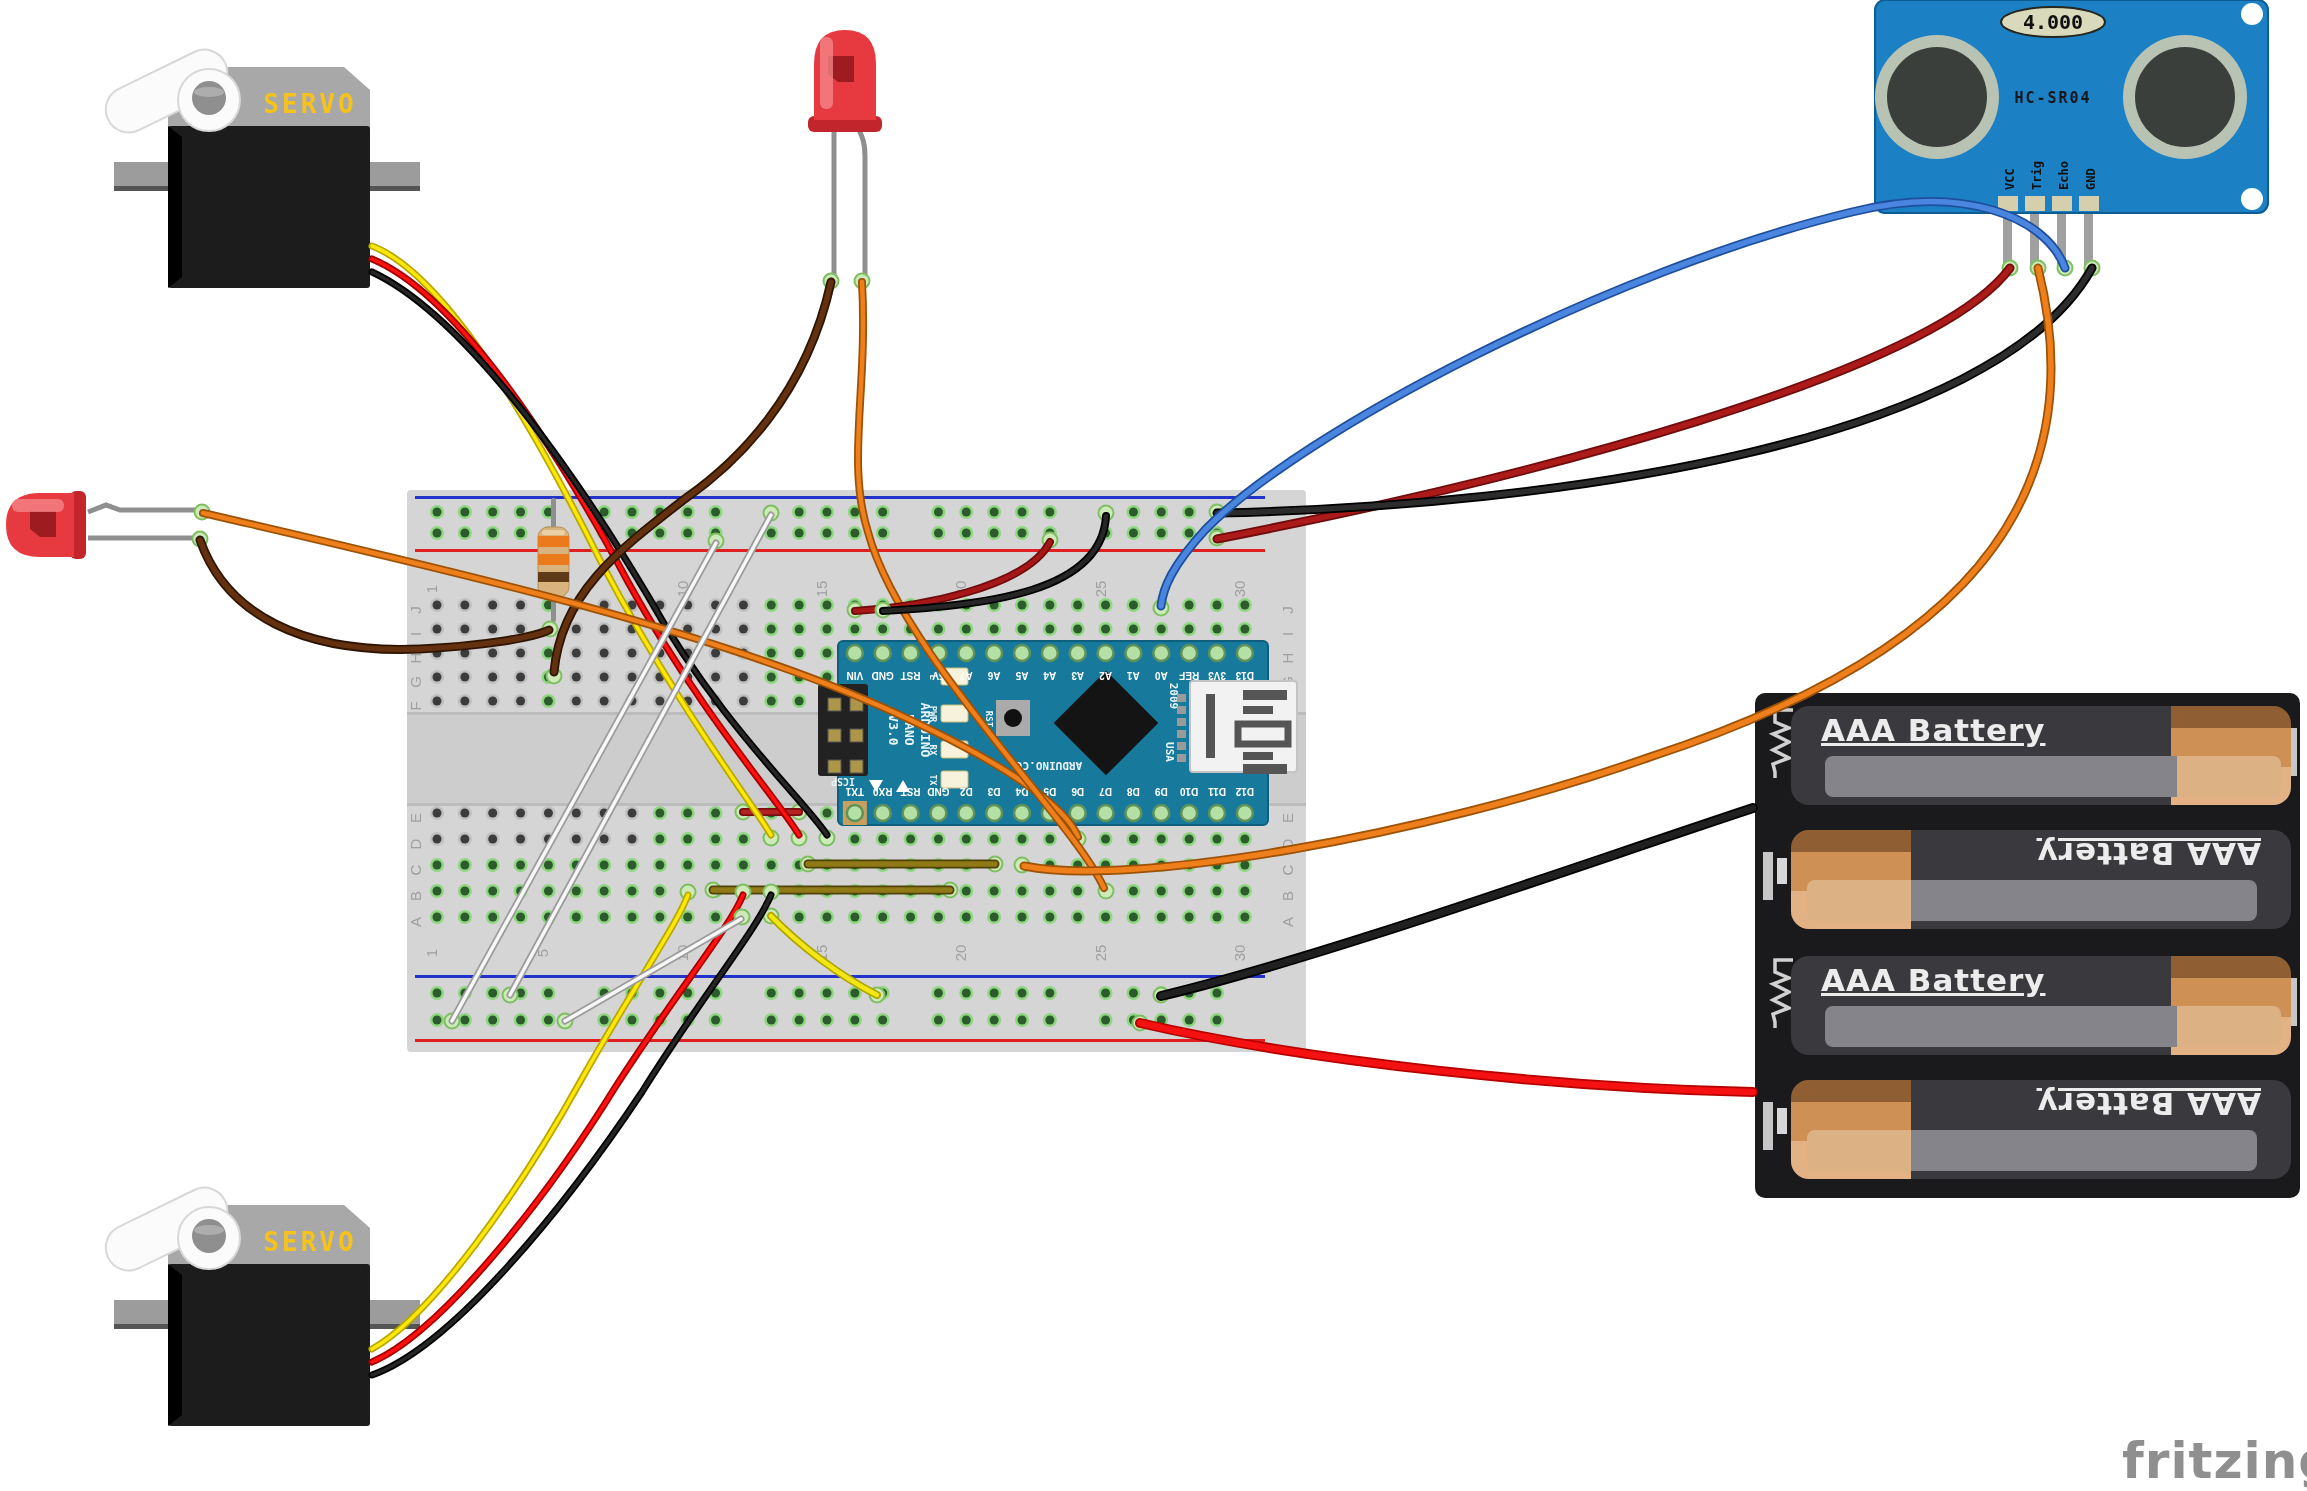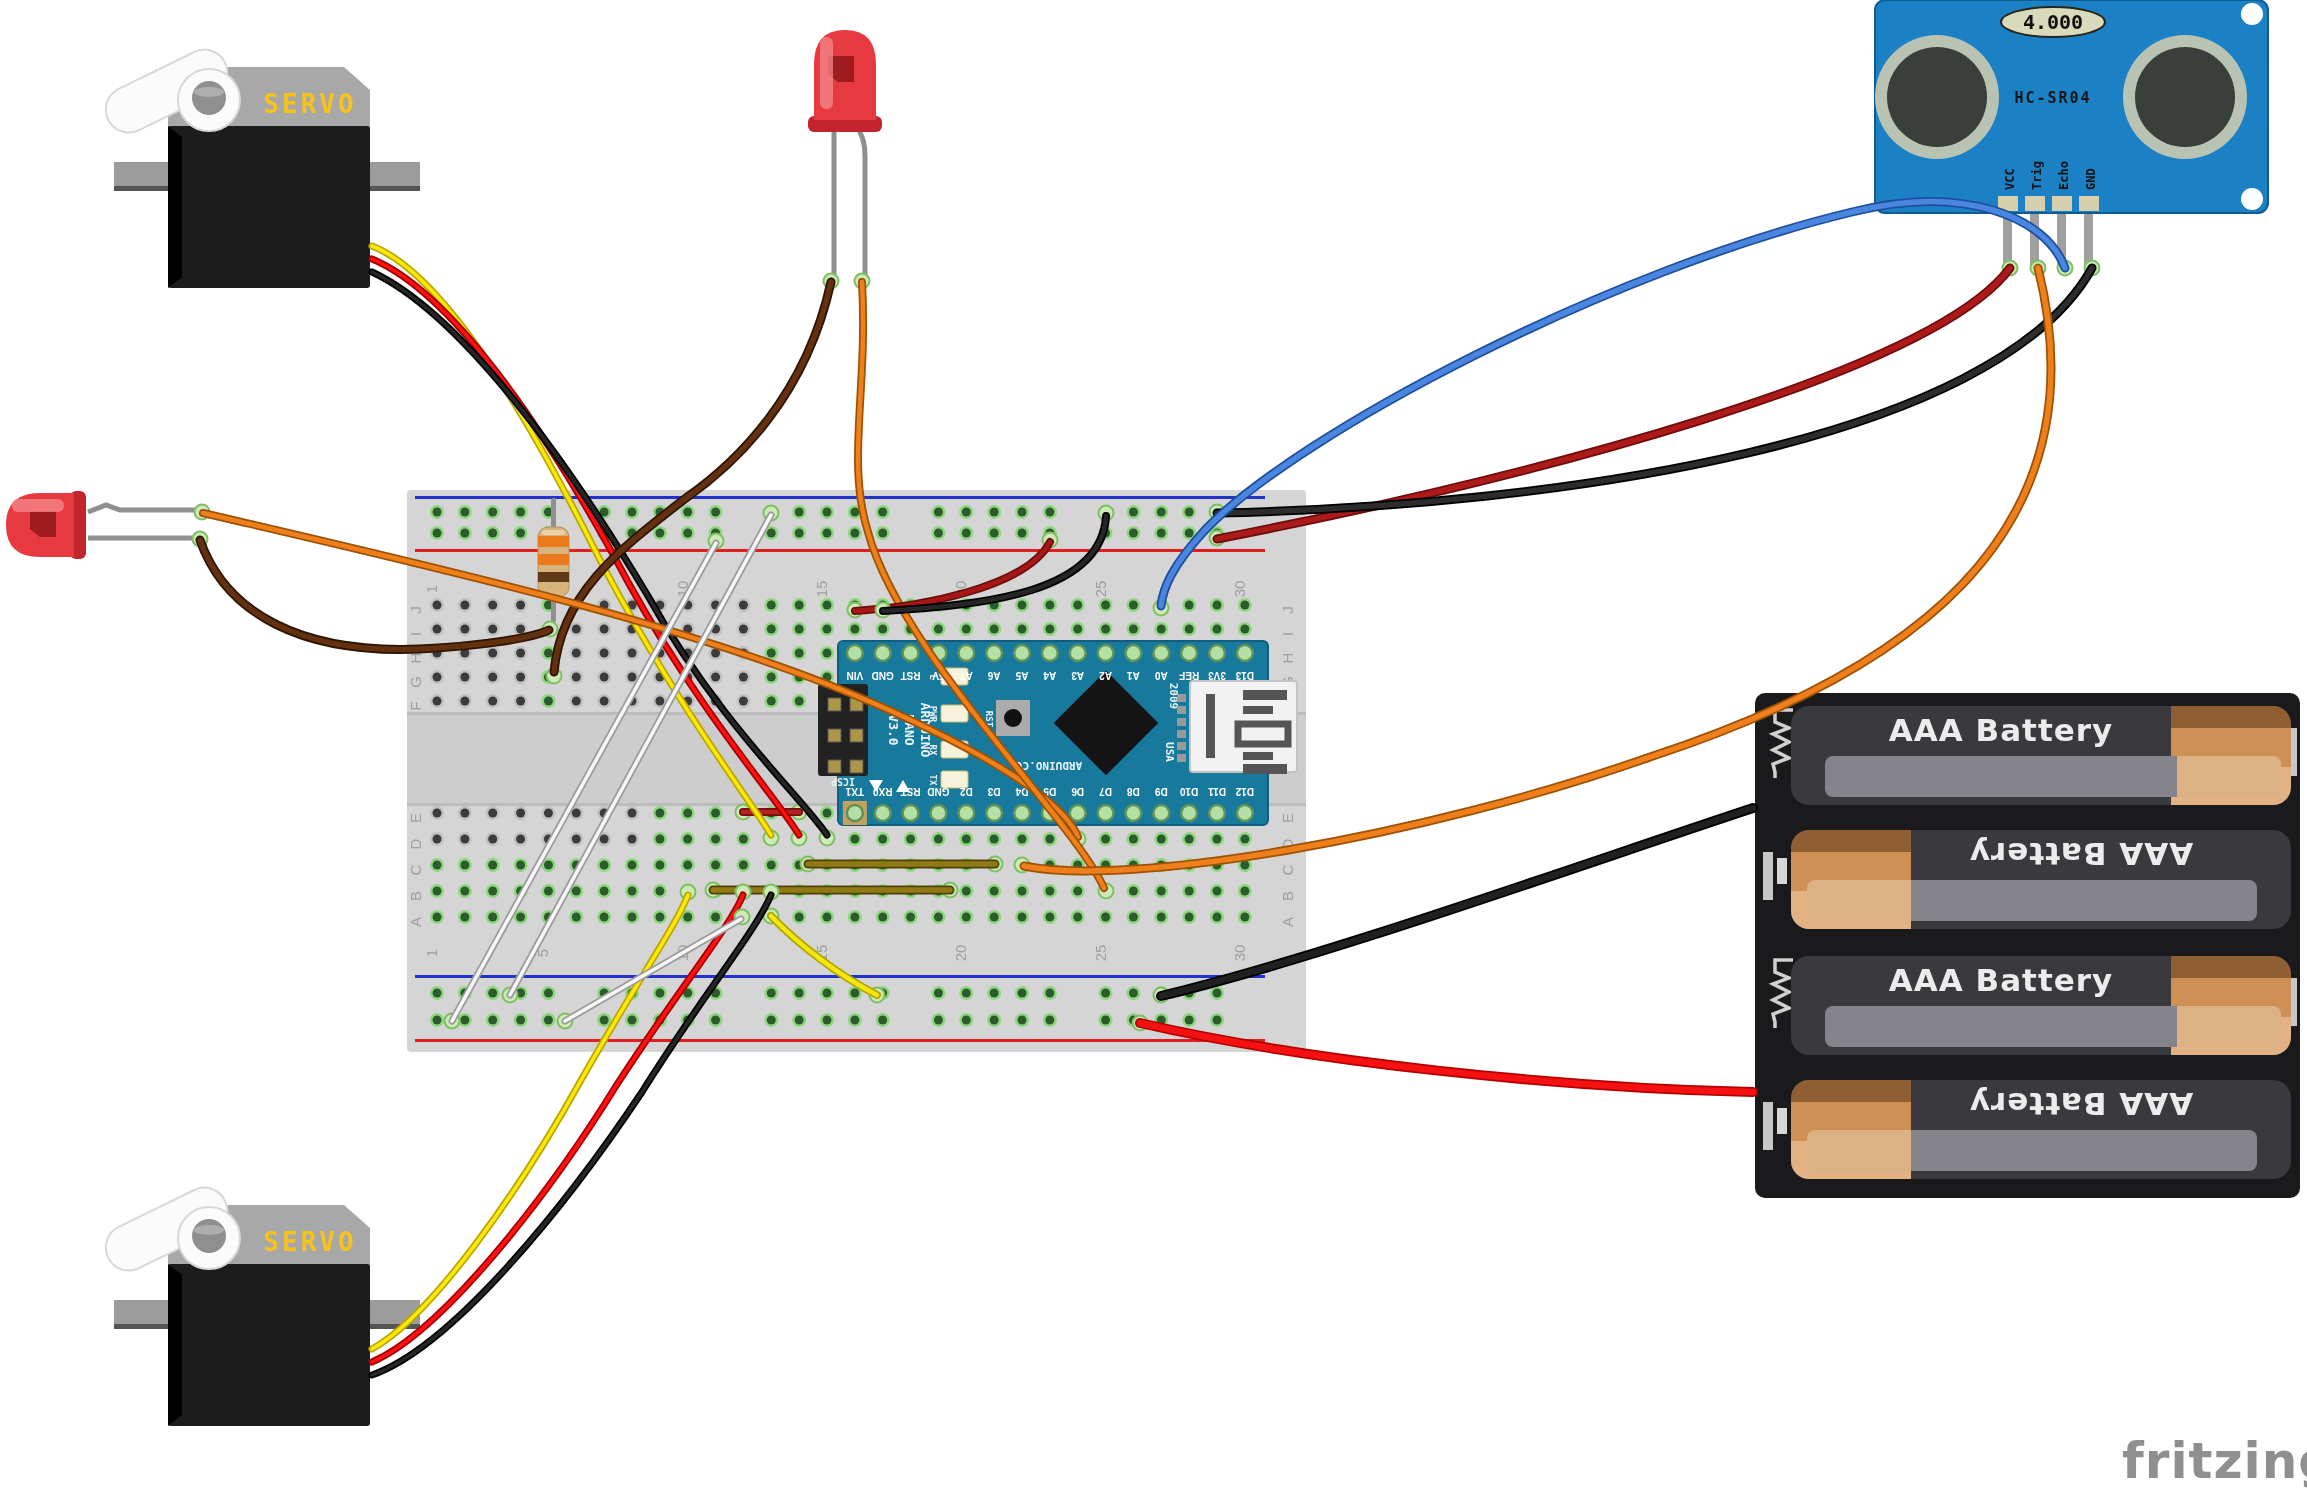--- a/index.html
+++ b/index.html
@@ -19,22 +19,22 @@
   .part{z-index:4;}
   
   #pack{left:1755px;top:693px;width:545px;height:505px;background:#1a1a1c;border-radius:10px;z-index:4;}
   .bat-row{position:absolute;left:0;width:545px;height:115px;}
   .bat{position:absolute;left:36px;top:8px;width:500px;height:99px;}
   .bat-body{position:absolute;left:0;top:0;width:100%;height:100%;background:#3a3a3e;border-radius:18px;}
   .bat-orange{position:absolute;top:0;height:100%;width:120px;right:0;border-radius:0 18px 18px 0;
       background:linear-gradient(#8f5e32 0 22%,#cf9055 22% 62%,#e2b285 62% 100%);}
   .bat-band{position:absolute;left:34px;top:50px;height:41px;width:352px;background:#84848a;border-radius:8px 0 0 8px;}
   .bat-band-t{position:absolute;left:386px;top:50px;height:41px;width:104px;background:#dcb285;border-radius:0 8px 8px 0;}
-  .bat-label{position:absolute;left:30px;top:6px;width:360px;text-align:center;
-      font:bold 31px "DejaVu Sans","Liberation Sans",sans-serif;color:#ececec;letter-spacing:1px;}
+  .bat-label{position:absolute;left:30px;top:6px;width:360px;text-align:left;
+      font:bold 31px "DejaVu Sans","Liberation Sans",sans-serif;color:#ececec;letter-spacing:1px;text-decoration:underline;}
   .flipped .bat-orange{right:auto;left:0;border-radius:18px 0 0 18px;}
   .flipped .bat-band{left:auto;right:34px;border-radius:0 8px 8px 0;}
   .flipped .bat-band-t{left:16px;border-radius:8px 0 0 8px;}
   .flipped .bat-label{left:auto;right:30px;transform:rotate(180deg);}
   .plate{position:absolute;top:30px;width:10px;height:48px;background:#c6c6c6;}
   .nub{position:absolute;top:36px;width:10px;height:26px;background:#d7d7d7;}
   .spring{position:absolute;top:8px;}
   #watermark{left:2122px;top:1432px;width:185px;font:bold 50px "DejaVu Sans","Liberation Sans",sans-serif;
       color:#8f8f8f;letter-spacing:1px;z-index:5;}
 </style>

